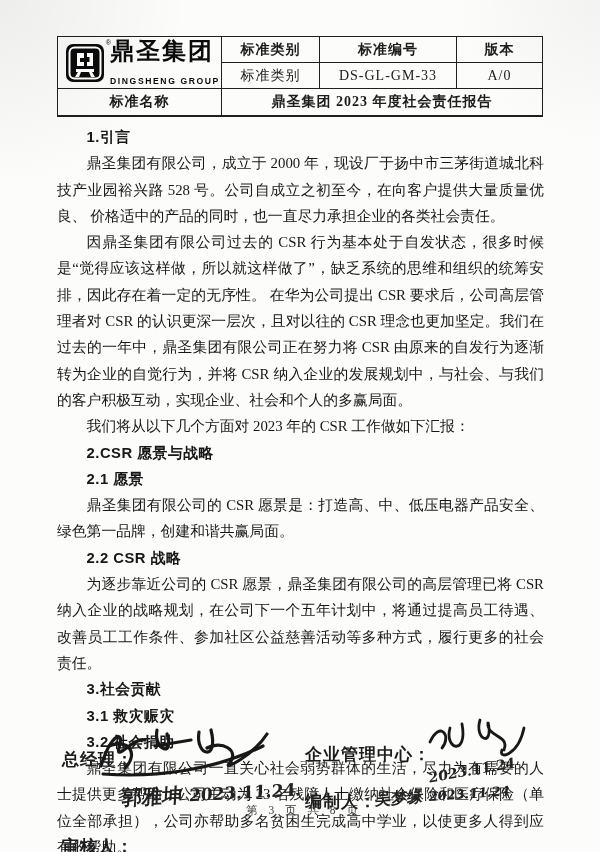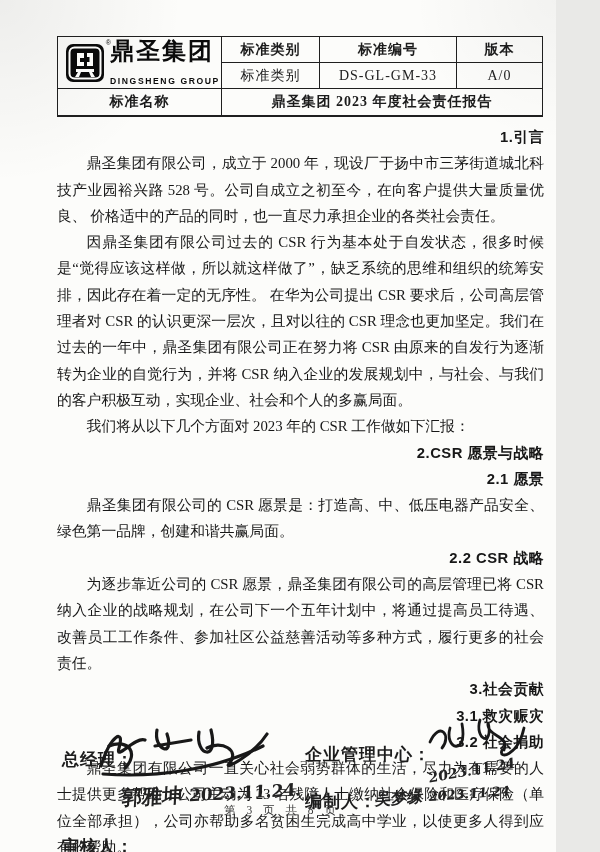--- a/index.html
+++ b/index.html
@@ -2,21 +2,21 @@
 <html><head>
 <meta charset="utf-8">
 <style>
   html,body{margin:0;padding:0;}
   body{
     width:600px;height:852px;
     background:#e9e9e7;
     font-family:"Liberation Serif", serif;
   }
   .page{
-    position:relative;width:556px;height:852px;overflow:hidden;
+    position:relative;width:600px;height:852px;overflow:hidden;
     background:
       radial-gradient(circle at 0% 0%, rgba(0,0,0,0.06), rgba(0,0,0,0) 18%),
       radial-gradient(circle at 100% 0%, rgba(0,0,0,0.04), rgba(0,0,0,0) 14%),
       #fcfcfa;
     color:#1c1c1c;
     text-decoration:underline;
   }
 
   
   .doc-table{
@@ -63,21 +63,21 @@
 
   
   .doc-body{
     position:absolute;left:57px;top:124px;width:487px;
     font-size:14.8px;line-height:26.3px;text-align:justify;
     color:#171717;
   }
   .doc-body p{margin:0;text-indent:2em;}
   .doc-body .heading{
     font-family:"Liberation Sans",sans-serif;
-    font-weight:bold;text-indent:2em;margin:0;text-align:right;
+    font-weight:bold;text-indent:2em;margin:0;text-align:left;
     letter-spacing:0.5px;
   }
 
   
   .sig-label{
     position:absolute;font-size:17px;font-weight:bold;
     font-family:"Liberation Sans",sans-serif;letter-spacing:1px;
   }
   .handwriting{
     position:absolute;font-family:"DejaVu Serif",serif;font-weight:bold;

